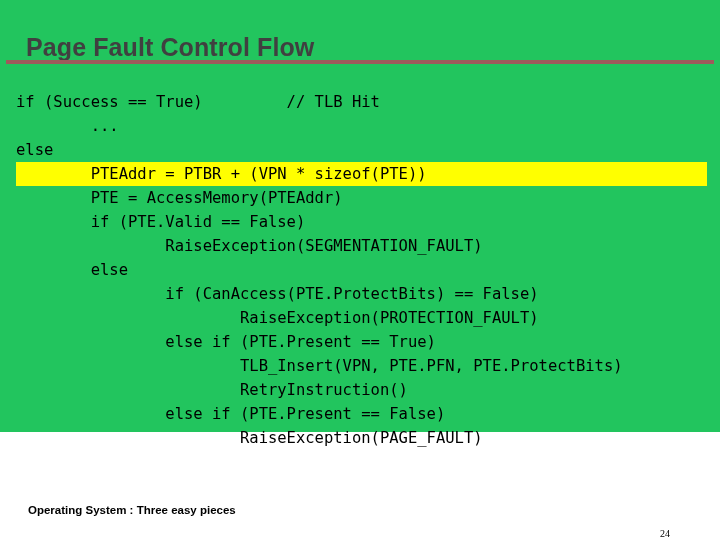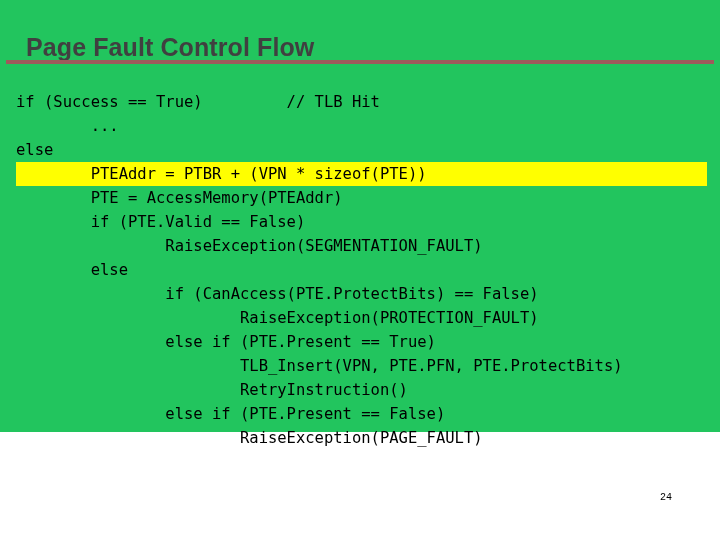--- a/index.html
+++ b/index.html
@@ -76,34 +76,35 @@
     top: 504px;
     font-family: "Liberation Sans", sans-serif;
     font-size: 11.5px;
     font-weight: bold;
     color: #000000;
     white-space: nowrap;
   }
   .page-number {
     position: absolute;
     left: 660px;
-    top: 492px;
-    font-family: Liberation Mono, monospace;
+    top: 528px;
+    font-family: Liberation Serif, serif;
     font-size: 10px;
     color: #000000;
     white-space: nowrap;
   }
 </style>
 </head>
 <body>
 
 <div class="slide">
 
   <h1 class="slide-title">Page Fault Control Flow</h1>
 
   <div class="title-rule"></div>
 
   <div class="code-block" id="code-block"><div class="code-line"><span class="code-text">if (Success == True)         // TLB Hit</span></div><div class="code-line"><span class="code-text">        ...</span></div><div class="code-line"><span class="code-text">else</span></div><div class="code-line highlight"><span class="code-text">        PTEAddr = PTBR + (VPN * sizeof(PTE))</span></div><div class="code-line"><span class="code-text">        PTE = AccessMemory(PTEAddr)</span></div><div class="code-line"><span class="code-text">        if (PTE.Valid == False)</span></div><div class="code-line"><span class="code-text">                RaiseException(SEGMENTATION_FAULT)</span></div><div class="code-line"><span class="code-text">        else</span></div><div class="code-line"><span class="code-text">                if (CanAccess(PTE.ProtectBits) == False)</span></div><div class="code-line"><span class="code-text">                        RaiseException(PROTECTION_FAULT)</span></div><div class="code-line"><span class="code-text">                else if (PTE.Present == True)</span></div><div class="code-line"><span class="code-text">                        TLB_Insert(VPN, PTE.PFN, PTE.ProtectBits)</span></div><div class="code-line"><span class="code-text">                        RetryInstruction()</span></div><div class="code-line"><span class="code-text">                else if (PTE.Present == False)</span></div><div class="code-line"><span class="code-text">                        RaiseException(PAGE_FAULT)</span></div></div>
 
+  <div class="footer-text">Operating System : Three easy pieces</div>
 
   <div class="page-number">24</div>
 
 </div>
 
 </body></html>

